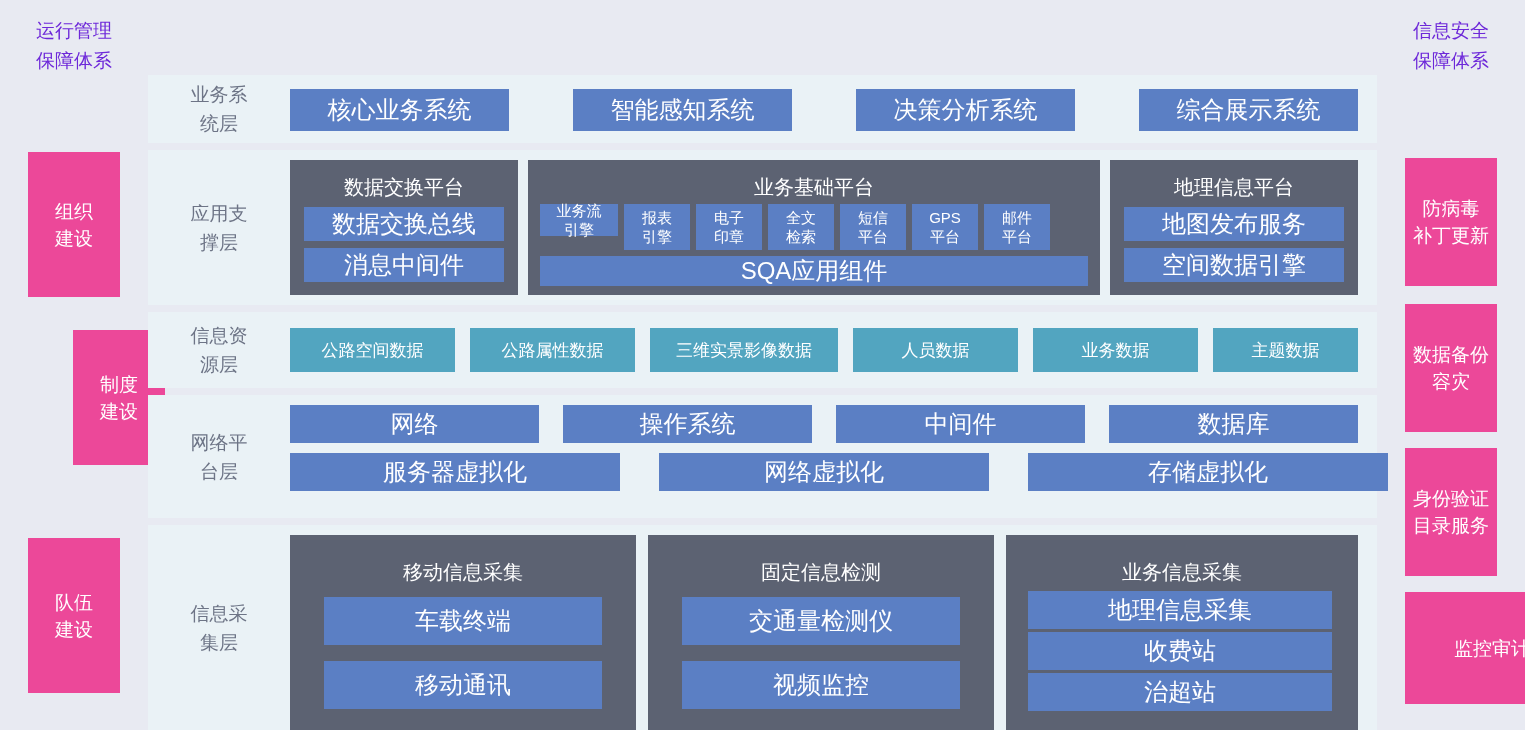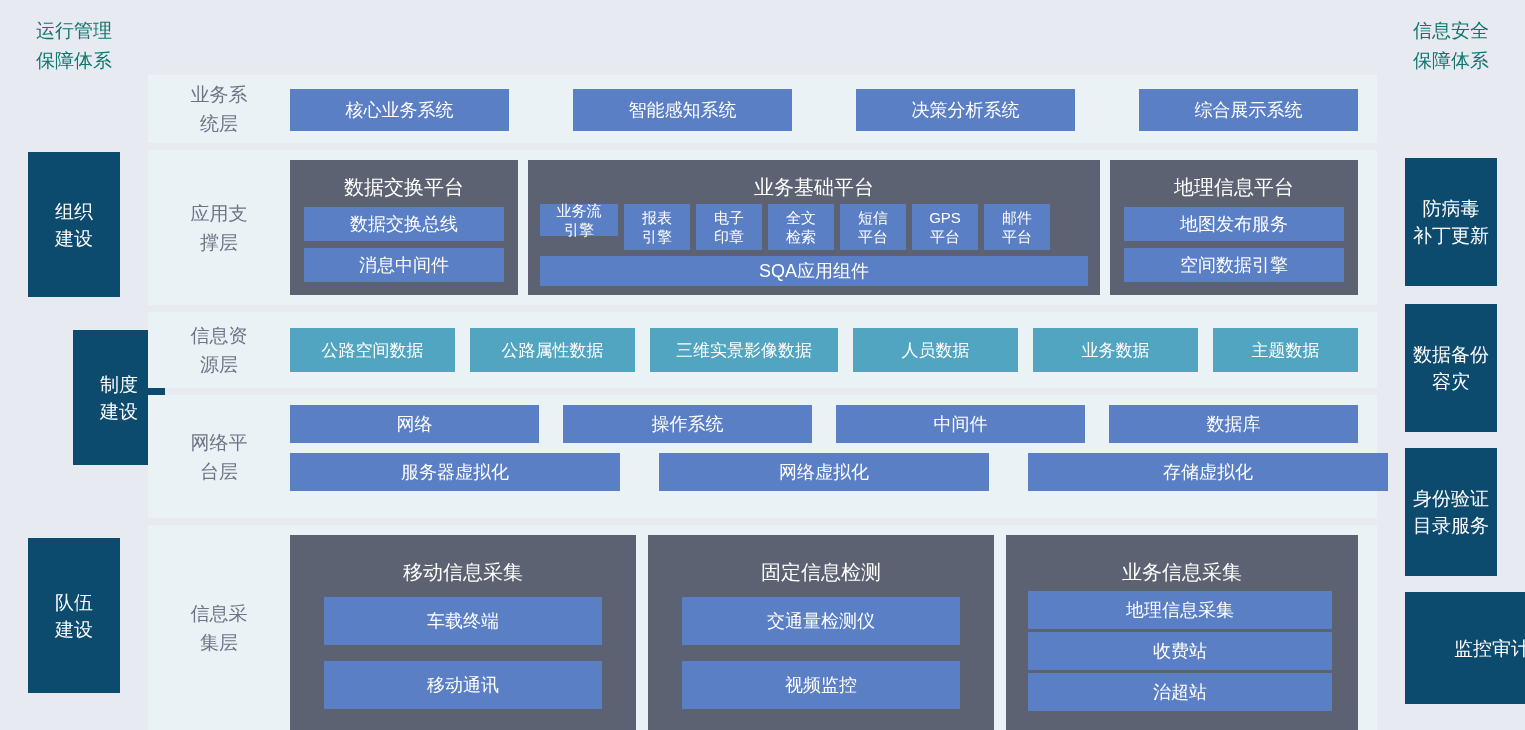--- a/index.html
+++ b/index.html
@@ -11,26 +11,26 @@
   }
   .canvas{position:relative;width:1525px;height:730px;}
 
   
   .side{position:absolute;top:0;width:148px;height:730px;background:#e8eaf2;}
   .side.left{left:0;}
   .side.right{left:1377px;width:148px;}
 
   .side-title{
     position:absolute;left:0;width:148px;top:16px;
-    text-align:center;color:#0f766e;font-size:19px;line-height:30px;
+    text-align:center;color:#6d28d9;font-size:19px;line-height:30px;
     white-space:pre-line;
   }
   .side-block{
     position:absolute;left:28px;width:92px;
-    background:#0c4a6e;color:#ffffff;
+    background:#ec4899;color:#ffffff;
     display:flex;align-items:center;justify-content:center;text-align:center;
     font-size:19px;line-height:27px;white-space:pre-line;
   }
 
   
   .mid{position:absolute;left:148px;top:0;width:1229px;height:730px;}
 
   .row{
     position:absolute;left:0;width:1229px;
     background:#eaf2f6;
@@ -42,21 +42,21 @@
     color:#6d7486;font-size:19px;line-height:29px;white-space:pre-line;
   }
   .row-body{flex:1 1 auto;position:relative;}
 
   
   .box{
     display:flex;align-items:center;justify-content:center;text-align:center;
     color:#ffffff;box-sizing:border-box;white-space:pre-line;
   }
   .teal-banner{background:#55a4c2;font-size:20px;}
-  .blue{background:#5b7fc4;font-size:18px;}
+  .blue{background:#5b7fc4;font-size:24px;}
   .blue-sm{background:#5b7fc4;font-size:15px;line-height:19px;}
   .teal{background:#52a5c0;font-size:17px;}
   .panel{
     background:#5c6272;position:absolute;box-sizing:border-box;
   }
   .panel-title{
     position:absolute;left:0;width:100%;top:14px;text-align:center;
     color:#ffffff;font-size:20px;
   }
 

